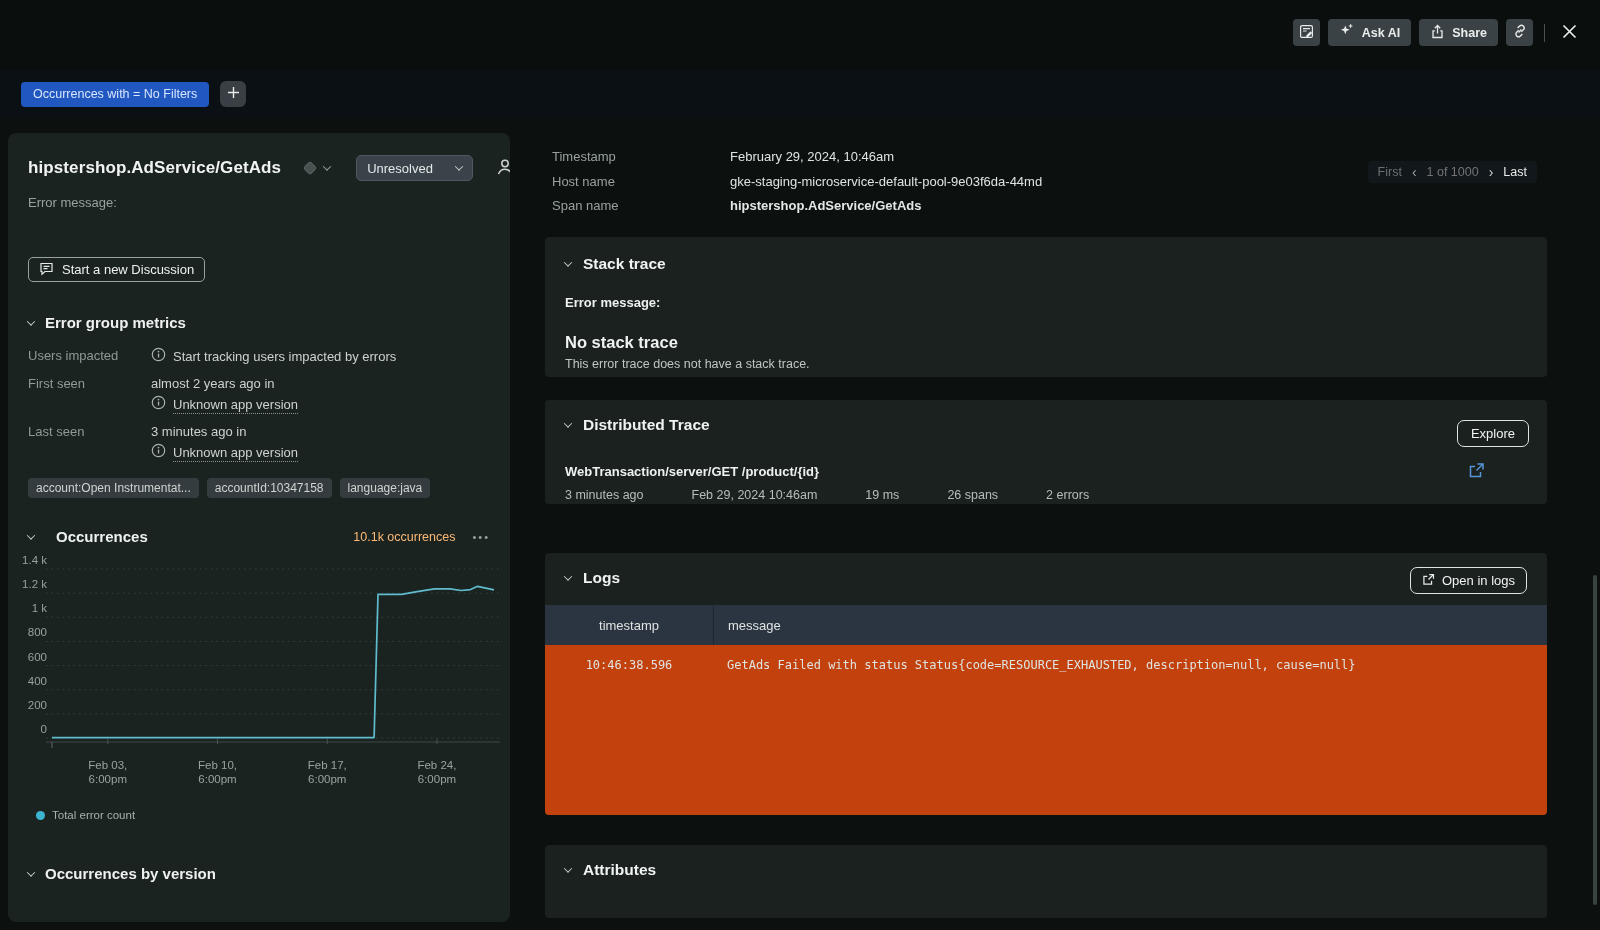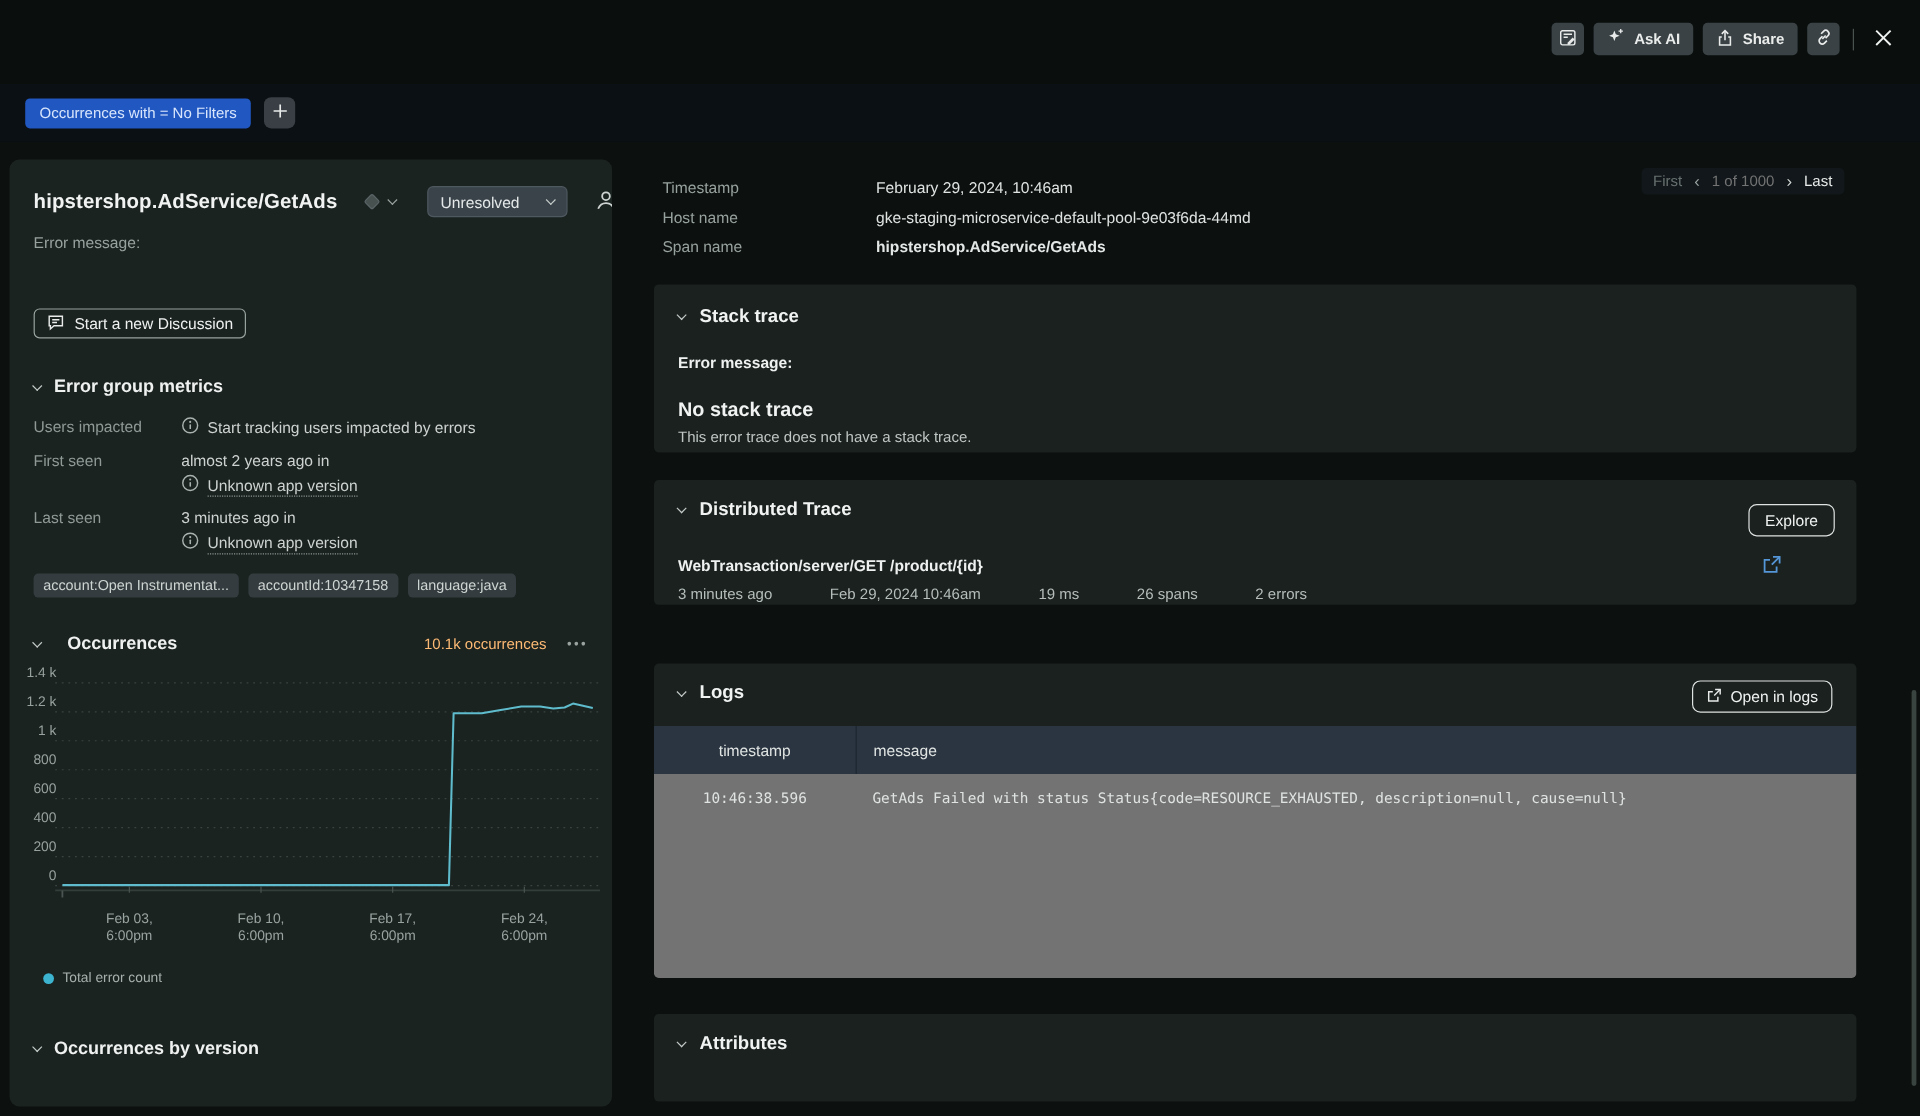--- a/index.html
+++ b/index.html
@@ -69,21 +69,21 @@
   .legend { margin-top:14px; margin-left:8px; display:flex; align-items:center; gap:7px; }
   .legend-dot { width:9px; height:9px; border-radius:50%; }
   .legend-label { font-size:11.5px; color:#a7b0ad; }
   .byversion-hd { margin-top:44px; }
   
   .right-region { position:absolute; left:528px; top:133px; right:0; bottom:0; }
   .details { position:absolute; left:24px; top:12px; display:grid; grid-template-columns:178px auto; }
   .details .d-label { color:#97a19e; line-height:24.5px; }
   .details .d-val { color:#e3e7e5; line-height:24.5px; font-weight:700; }
   .details .d-val.plain { font-weight:400; color:#dfe3e1; }
-  .pagination { position:absolute; top:7px; right:63px; display:flex; align-items:center; gap:10px;
+  .pagination { position:absolute; top:28px; right:63px; display:flex; align-items:center; gap:10px;
     background:#11171a; border-radius:4px; padding:4px 10px; font-size:12.5px; }
   .pg-first { color:#68716f; cursor:default; }
   .pg-arrow { color:#9aa3a0; font-size:14px; cursor:pointer; line-height:12px; }
   .pg-arrow.next { color:#cfd4d2; }
   .pg-page { color:#737373; }
   .pg-last { color:#e8ebe9; cursor:pointer; }
   .card { position:absolute; left:17px; width:1002px; background:#1a211f; border-radius:4px; padding:18px 20px; }
   .card h2 { font-size:15.5px; font-weight:700; color:#f0f3f1; }
   .card .section-hd { gap:12px; }
   #card-stack { top:104px; height:140px; }
@@ -98,21 +98,21 @@
   .trace-name { margin-top:30px; font-weight:700; font-size:13px; color:#eef1f0; }
   .trace-meta { margin-top:9px; display:flex; column-gap:48px; font-size:12.5px; color:#b6bebb; }
   .trace-ext { position:absolute; right:62px; top:62px; cursor:pointer; }
   .logs-hd { padding:0 20px; display:flex; align-items:center; }
   .openlogs-btn { position:absolute; right:20px; top:14px; background:transparent; border:1px solid #dfe3e1; border-radius:7px;
     height:27px; padding:0 11px; color:#f0f3f1; font-size:13px; font-family:inherit; cursor:pointer; display:inline-flex; align-items:center; gap:7px; }
   .logs-table { margin-top:18px; }
   .lt-header { height:40px; background:#2b3541; display:flex; align-items:center; color:#dfe3e2; font-size:13px; }
   .lt-col-ts { width:168px; text-align:center; }
   .lt-col-msg { flex:1; padding-left:14px; border-left:1px solid #1d2731; align-self:stretch; display:flex; align-items:center; }
-  .lt-body { height:170px; background:#737373; }
+  .lt-body { height:170px; background:#c2410c; }
   .lt-row { display:flex; align-items:center; height:34px; padding-top:6px;
     font-family:"DejaVu Sans Mono", monospace; font-size:12px; color:#dfe3e1; }
   .lt-row .lt-col-msg { border-left:none; }
   .scrollbar { position:absolute; right:3px; top:442px; width:4px; height:330px; background:#39433f; border-radius:2px; }
   svg text { font-family:"Liberation Sans", sans-serif; }
 </style>
 </head>
 <body>
 
 <div class="content-bg"></div>

